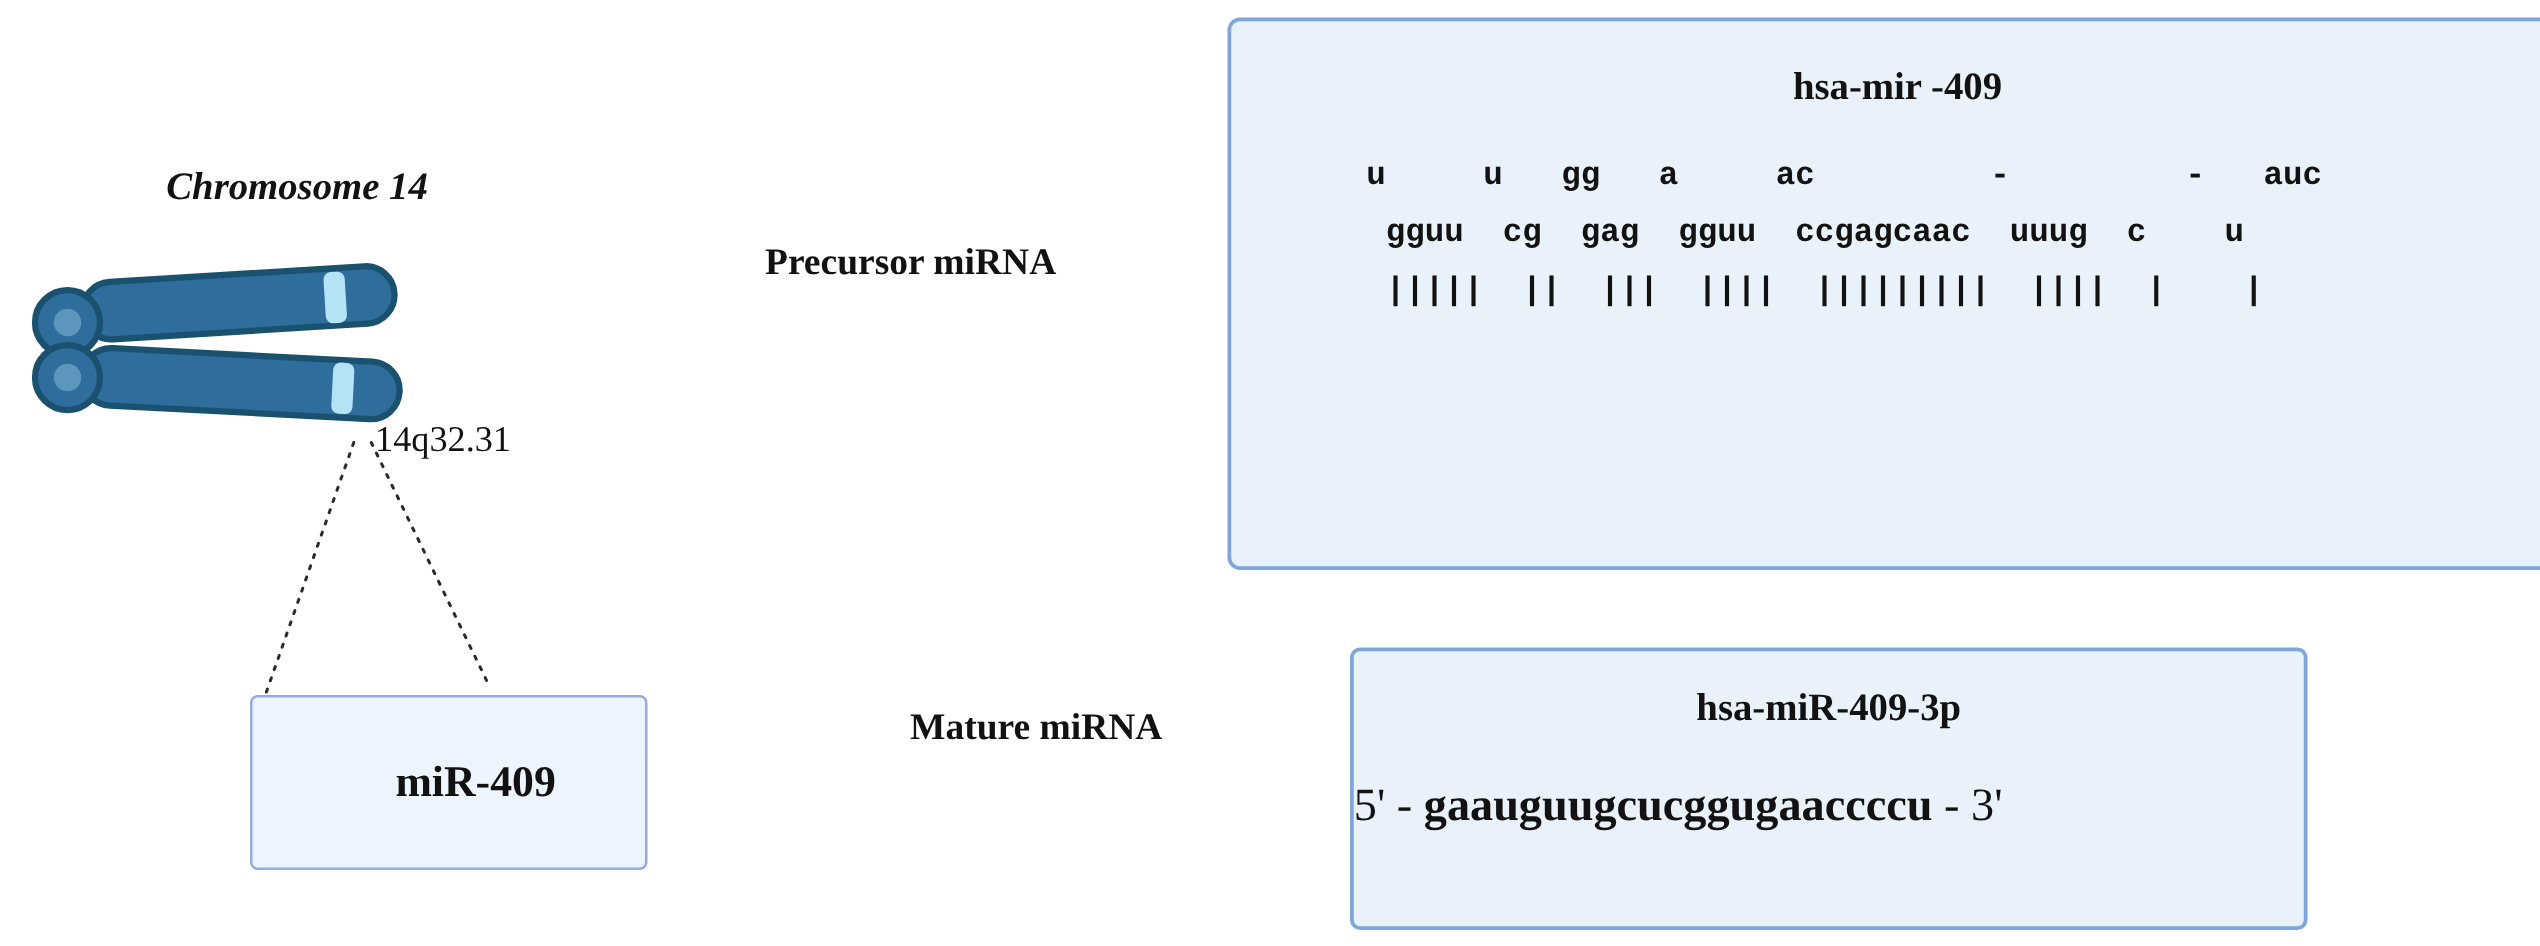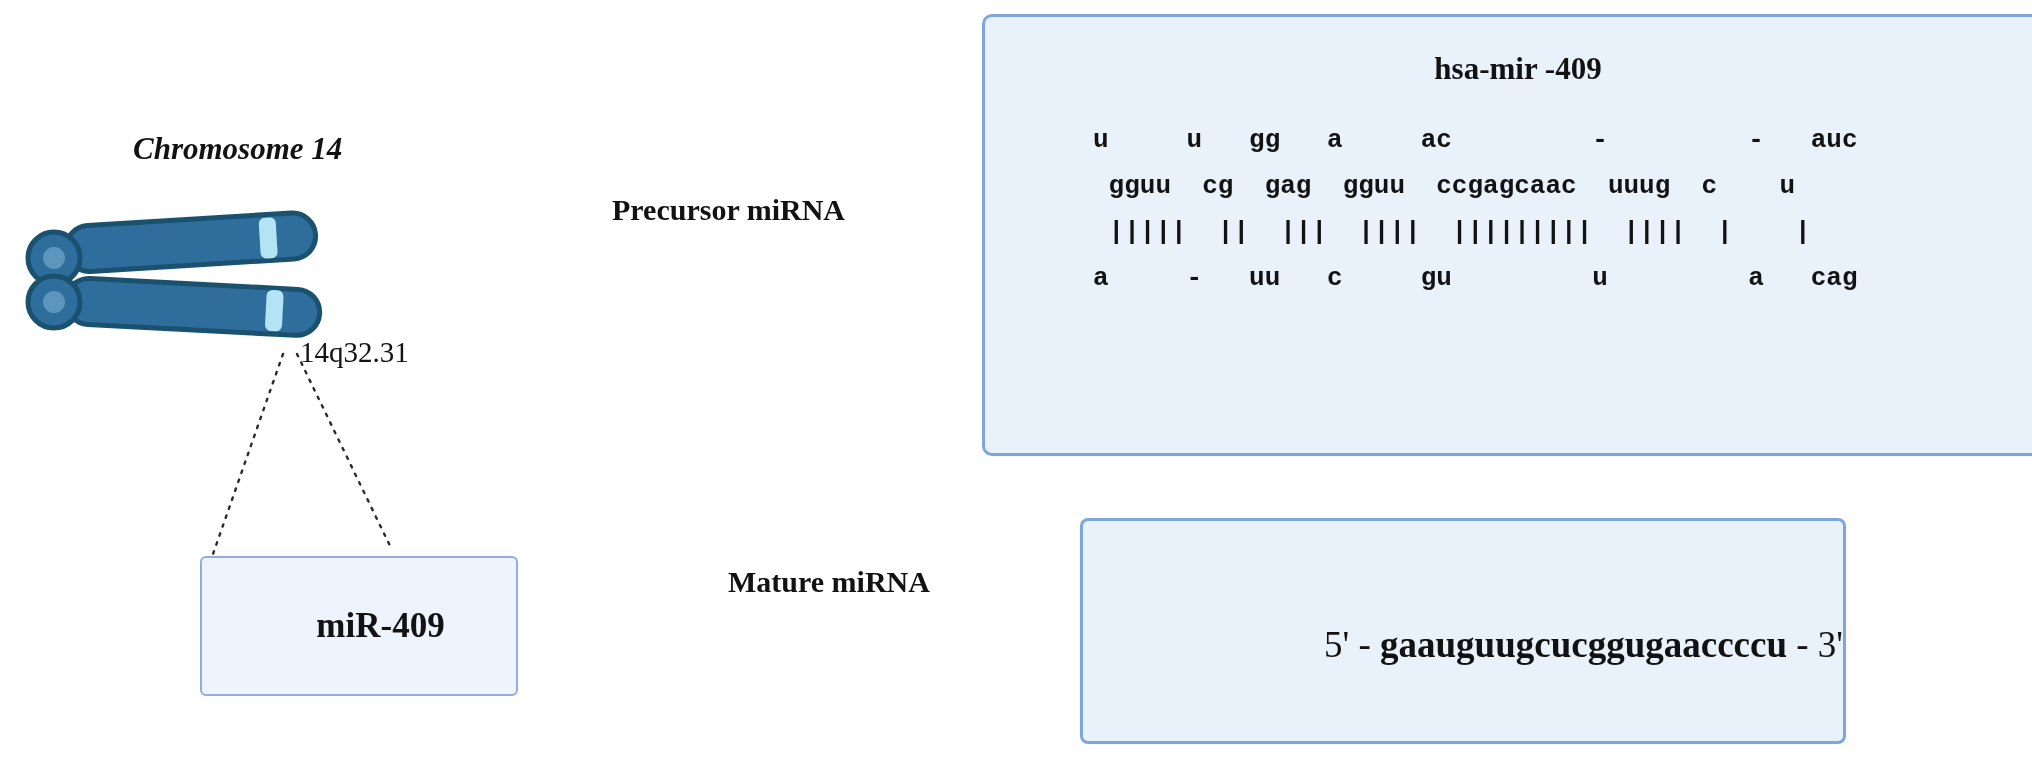--- a/index.html
+++ b/index.html
@@ -47,21 +47,21 @@
   .rna-structure {
     position: absolute; left: 108px; top: 100px;
     font-family: "Liberation Mono", monospace;
     font-size: 26px; font-weight: bold;
     line-height: 46px;
   }
   .rna-line { white-space: pre; }
 
   .mature-sequence {
     position: absolute; left: 0; top: 102px; width: 100%;
-    text-align: right;
+    text-align: left;
     font-size: 37px;
   }
   .mature-sequence .seq-end { font-weight: normal; white-space: pre; }
   .mature-sequence .seq-body { font-weight: bold; white-space: pre; }
 
   .section-label {
     font-size: 30px; font-weight: bold;
     white-space: pre;
   }
   .precursor-section-label { left: 612px; top: 193px; }
@@ -114,25 +114,25 @@
   </div>
 
   <div class="abs section-label precursor-section-label">Precursor miRNA</div>
 
   <div class="panel precursor-panel">
     <div class="panel-title">hsa-mir -409</div>
     <div class="rna-structure">
       <div class="rna-line">u     u   gg   a     ac         -         -   auc</div>
       <div class="rna-line"> gguu  cg  gag  gguu  ccgagcaac  uuug  c    u</div>
       <div class="rna-line"> |||||  ||  |||  ||||  |||||||||  ||||  |    |</div>
-      <div class="rna-line">a     -   uu   c     gu         u         a   cag</div>
     </div>
   </div>
 
   <div class="abs section-label mature-section-label">Mature miRNA</div>
 
   <div class="panel mature-panel">
+    <div class="panel-title">hsa-miR-409-3p</div>
     <div class="mature-sequence">
       <span class="seq-end">5' - </span><span class="seq-body">gaauguugcucggugaaccccu</span><span class="seq-end"> - 3'</span>
     </div>
   </div>
 
 </div>
 
 </body></html>

